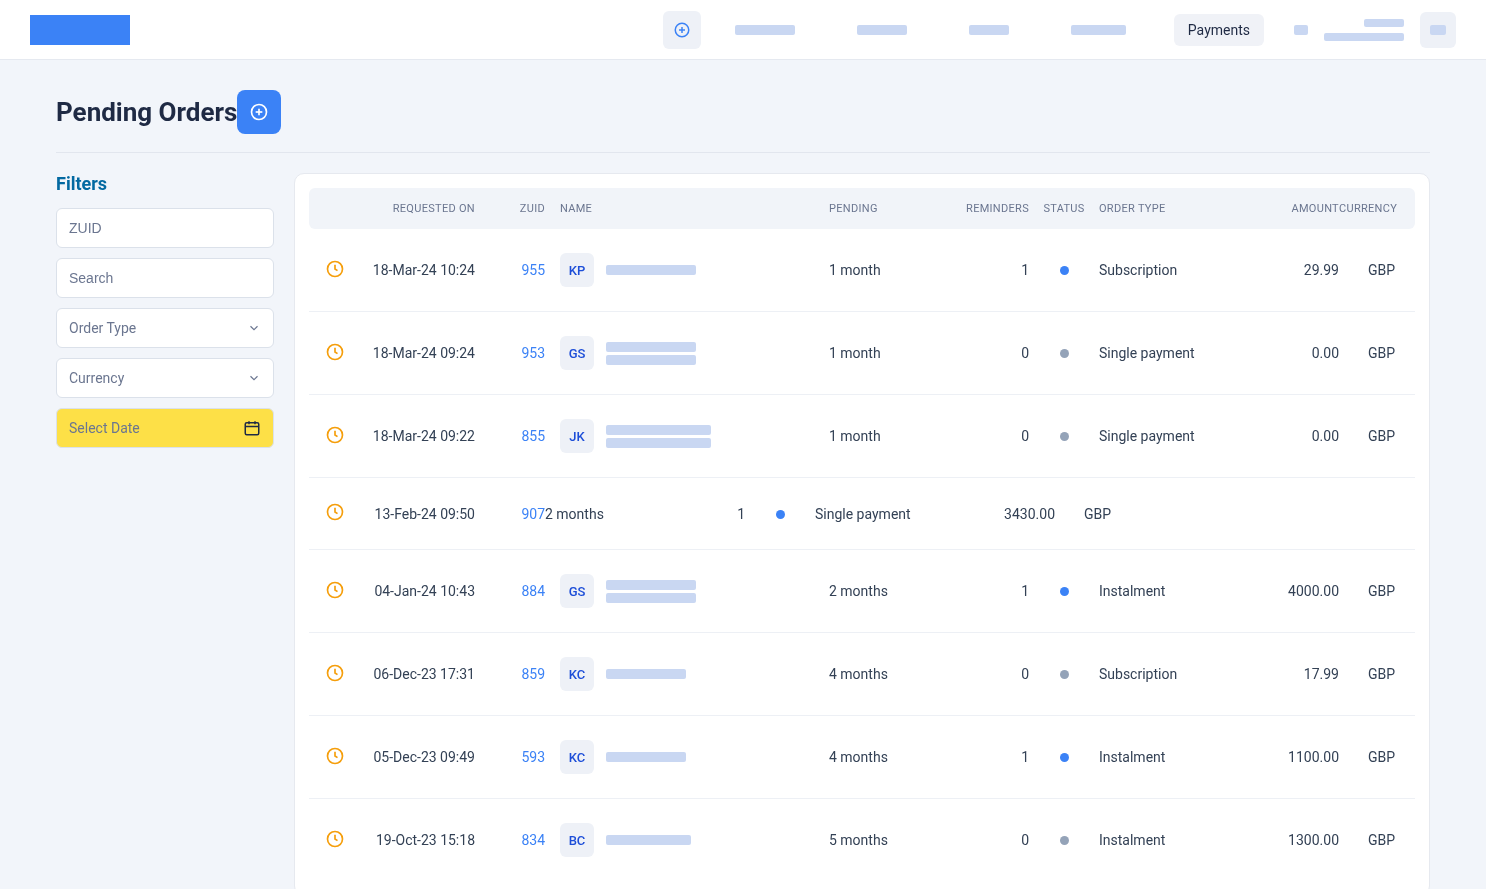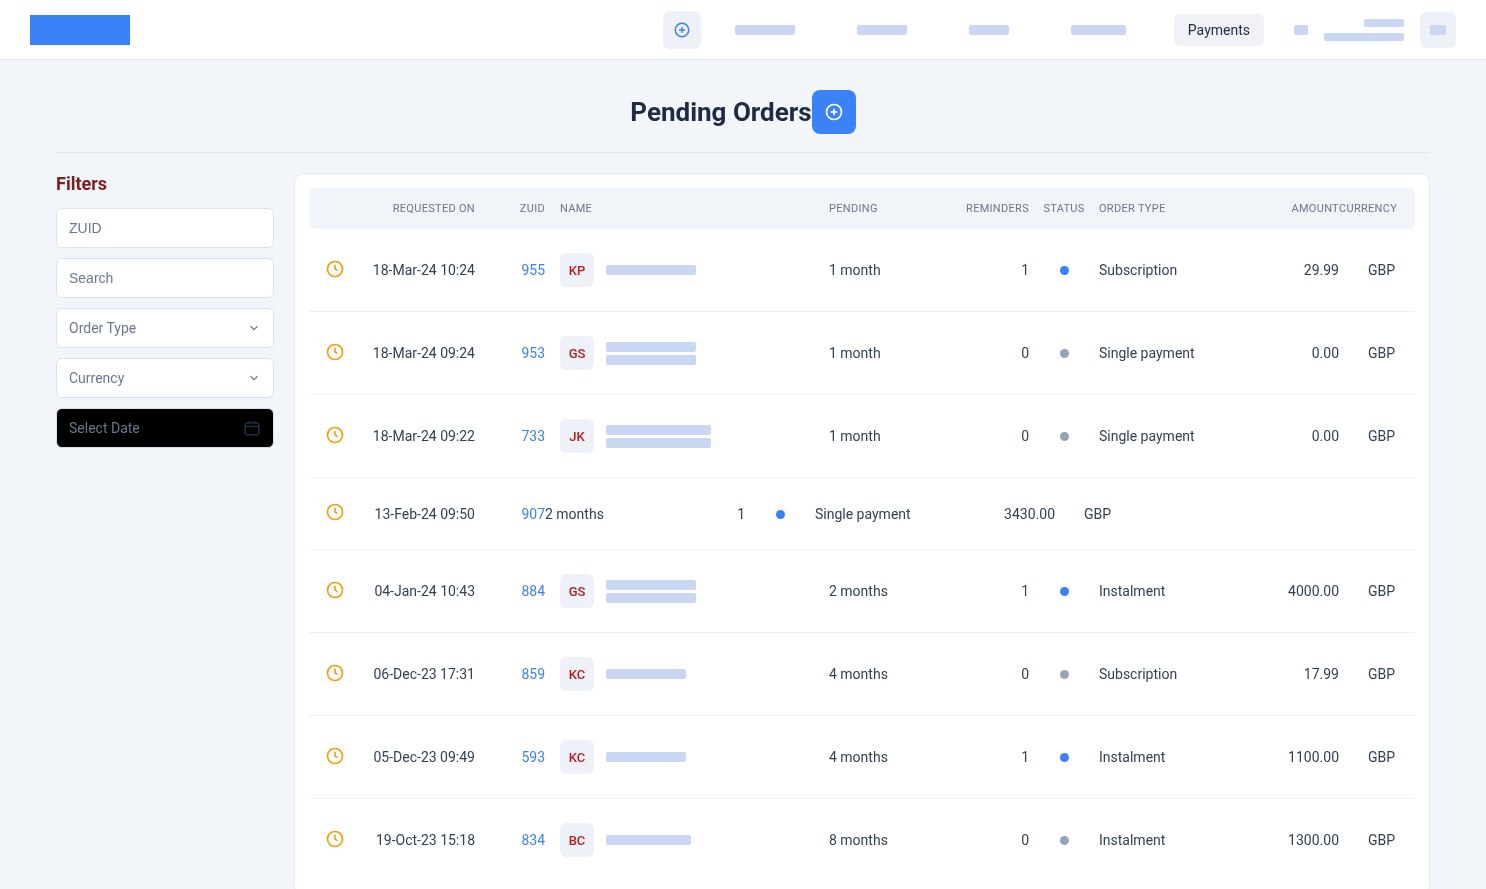--- a/index.html
+++ b/index.html
@@ -80,21 +80,21 @@
 .user-block {
   display:flex;flex-direction:column;align-items:flex-end;gap:6px;
 }
 .user-block .line1 { width: 40px; height:8px; background:#c9d7f2; border-radius:2px; }
 .user-block .line2 { width: 80px; height:8px; background:#c9d7f2; border-radius:2px; }
 
 .page {
   padding: 30px 56px;
 }
 .page-header {
-  display:flex;align-items:center;justify-content:center;
+  display:flex;align-items:center;justify-content:flex-start;
   padding-bottom: 18px;
   border-bottom: 1px solid #e2e6ee;
   margin-bottom: 20px;
 }
 .page-title {
   font-size: 26px;
   font-weight: 700;
   color: #1f2a44;
 }
 .add-btn {
@@ -111,42 +111,42 @@
   display:flex; gap: 20px; align-items:flex-start;
 }
 .filters {
   width: 218px;
   flex-shrink:0;
 }
 .filters-title {
   font-size: 18px;
   font-weight: 700;
   margin-bottom: 14px;
-  color:#7f1d1d;
+  color:#0369a1;
 }
 .filter-input, .filter-select {
   width: 100%;
   height: 40px;
   border: 1px solid #dbe1ea;
   border-radius: 6px;
   background: #fff;
   padding: 0 12px;
   margin-bottom: 10px;
   font-size: 14px;
   color: #6b7690;
   display:flex;align-items:center;justify-content:space-between;
 }
 .filter-select { cursor:pointer; }
 .filter-select svg { width:14px; height:14px; }
 .filter-date {
   width: 100%;
   height: 40px;
   border: 1px solid #dbe1ea;
   border-radius: 6px;
-  background: #000000;
+  background: #fde047;
   padding: 0 12px;
   margin-bottom: 14px;
   font-size: 14px;
   color: #6b7690;
   display:flex;align-items:center;justify-content:space-between;
   cursor:pointer;
 }
 .filter-date svg { width:18px; height:18px; }
 .filter-buttons {
   display:flex; gap: 10px;
@@ -210,21 +210,21 @@
   color:#334155;
 }
 .trow:last-child { border-bottom:none; }
 .clock-icon {
   width:20px;height:20px;
 }
 .zuid-link { color:#3b82f6; cursor:pointer; }
 .avatar-initials {
   width:34px;height:34px;border-radius:6px;background:#eef1f7;
   display:flex;align-items:center;justify-content:center;
-  font-size:13px;color:#b91c1c;font-weight:500;flex-shrink:0;
+  font-size:13px;color:#1d4ed8;font-weight:500;flex-shrink:0;
 }
 .name-placeholder .bar {
   height:10px;background:#c9d7f2;border-radius:2px;margin:3px 0;
 }
 .status-dot {
   width:9px;height:9px;border-radius:50%;display:inline-block;
 }
 input.filter-input::placeholder { color:#6b7690; }
 input.filter-input { outline:none; }
 </style>
@@ -362,21 +362,21 @@
             <div class="col-type">Single payment</div>
             <div class="col-amount">0.00</div>
             <div class="col-currency">GBP</div>
           </div>
           <div class="trow">
             <div class="col-icon"><svg class="clock-icon" viewBox="0 0 24 24" fill="none" stroke="#f59e0b" stroke-width="2">
                 <circle cx="12" cy="12" r="9"></circle>
                 <polyline points="12 7 12 12 15 14"></polyline>
               </svg></div>
             <div class="col-date">18-Mar-24 09:22</div>
-            <div class="col-zuid"><span class="zuid-link">733</span></div>
+            <div class="col-zuid"><span class="zuid-link">855</span></div>
             <div class="col-name">
               <div class="avatar-initials">JK</div>
               <div class="name-placeholder">
                 <div class="bar" style="width:105px"></div>
                 <div class="bar" style="width:105px"></div>
               </div>
             </div>
             <div class="col-pending">1 month</div>
             <div class="col-reminders">0</div>
             <div class="col-status"><span class="status-dot" style="background:#94a3b8"></span></div>
@@ -465,21 +465,21 @@
                 <polyline points="12 7 12 12 15 14"></polyline>
               </svg></div>
             <div class="col-date">19-Oct-23 15:18</div>
             <div class="col-zuid"><span class="zuid-link">834</span></div>
             <div class="col-name">
               <div class="avatar-initials">BC</div>
               <div class="name-placeholder">
                 <div class="bar" style="width:85px"></div>
               </div>
             </div>
-            <div class="col-pending">8 months</div>
+            <div class="col-pending">5 months</div>
             <div class="col-reminders">0</div>
             <div class="col-status"><span class="status-dot" style="background:#94a3b8"></span></div>
             <div class="col-type">Instalment</div>
             <div class="col-amount">1300.00</div>
             <div class="col-currency">GBP</div>
           </div>
         </div>
     </div>
   </div>
 </div>

